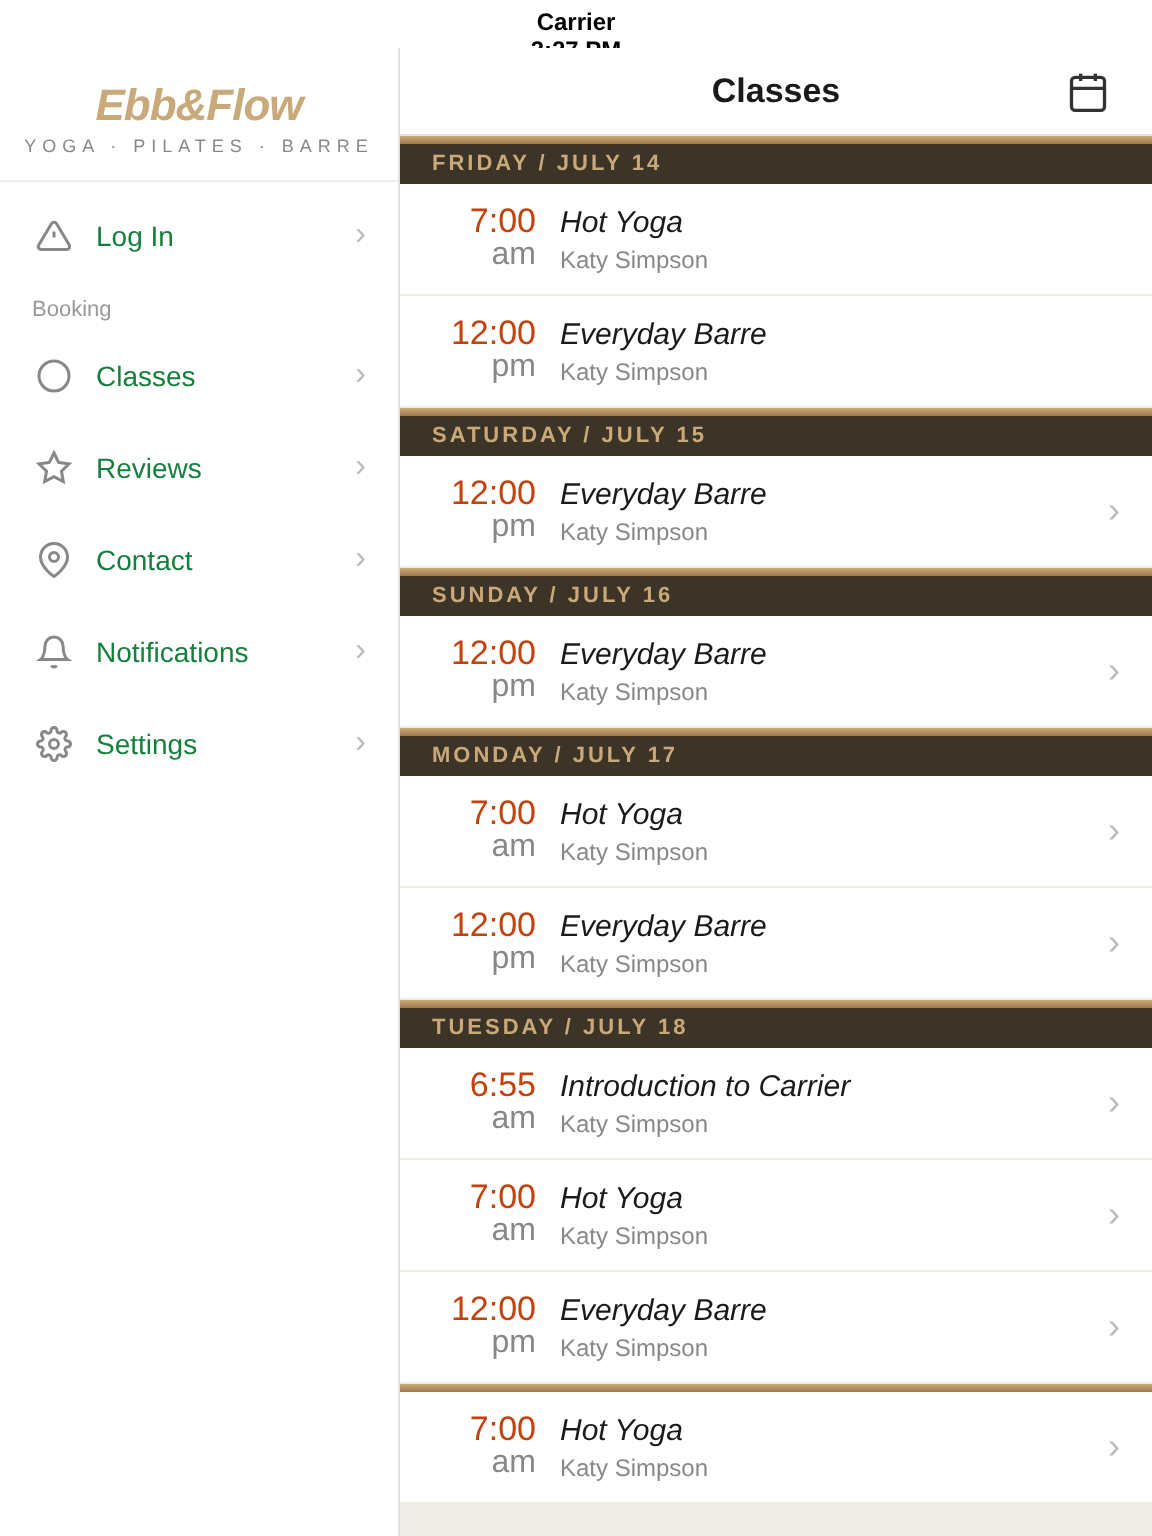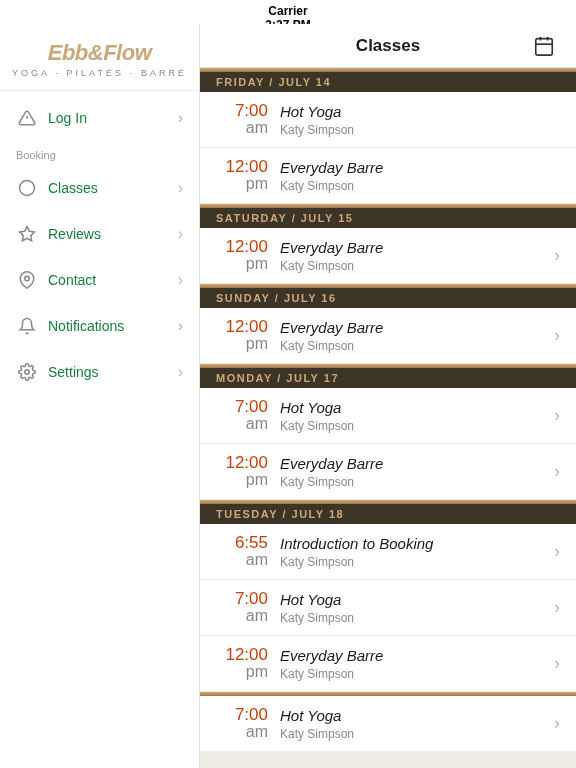--- a/index.html
+++ b/index.html
@@ -410,21 +410,21 @@
           <span class="class-chevron">›</span>
         </div>
         <div class="day-separator"></div>
         <div class="day-header">TUESDAY / JULY 18</div>
         <div class="class-item">
           <div class="class-time">
             <div class="hour">6:55</div>
             <div class="ampm">am</div>
           </div>
           <div class="class-info">
-            <div class="class-name">Introduction to Booking</div>
+            <div class="class-name">Introduction to Carrier</div>
             <div class="class-instructor">Katy Simpson</div>
           </div>
           <span class="class-chevron">›</span>
         </div>
         <div class="class-item">
           <div class="class-time">
             <div class="hour">7:00</div>
             <div class="ampm">am</div>
           </div>
           <div class="class-info">

